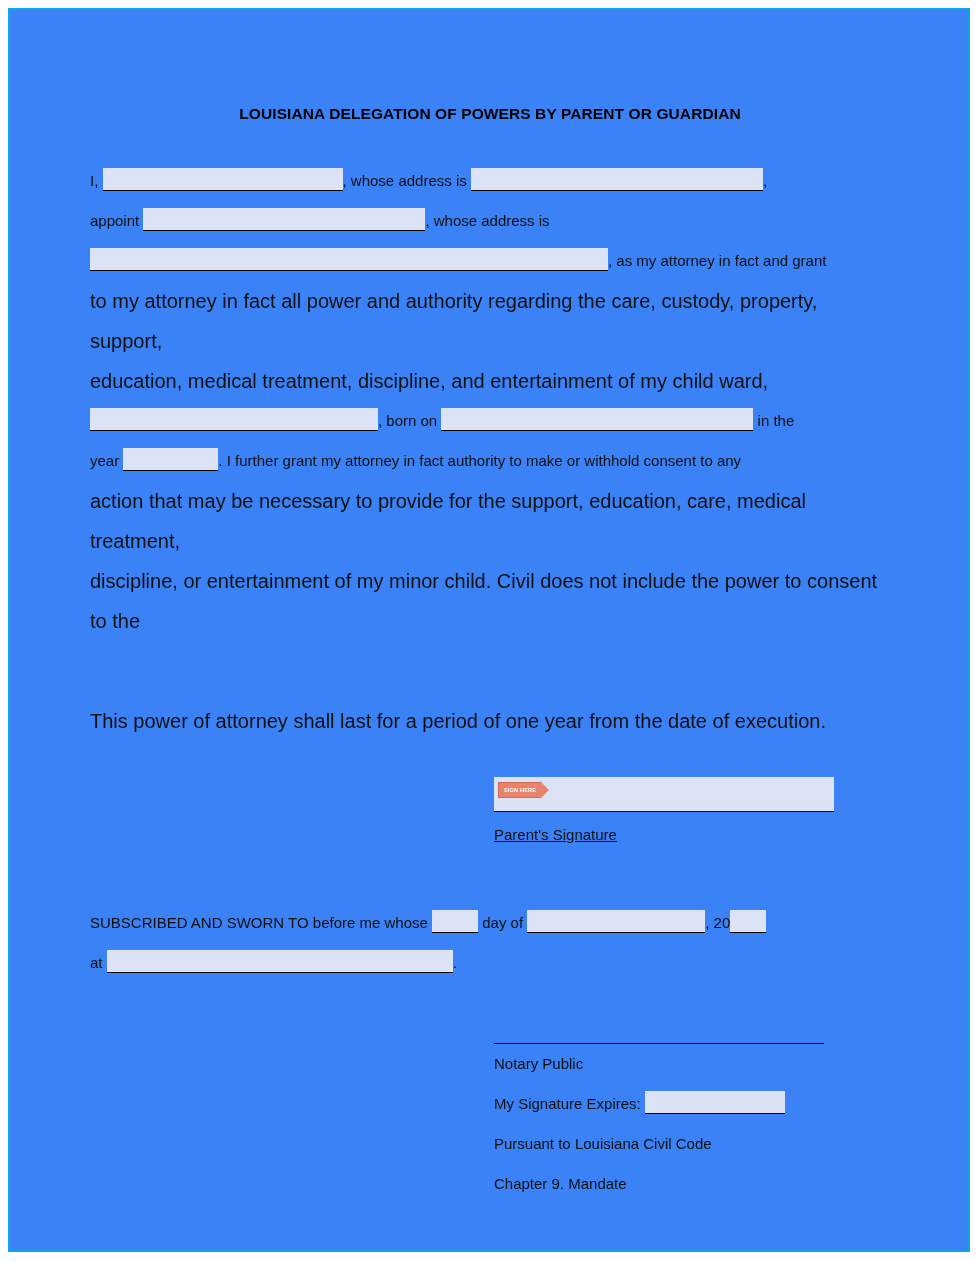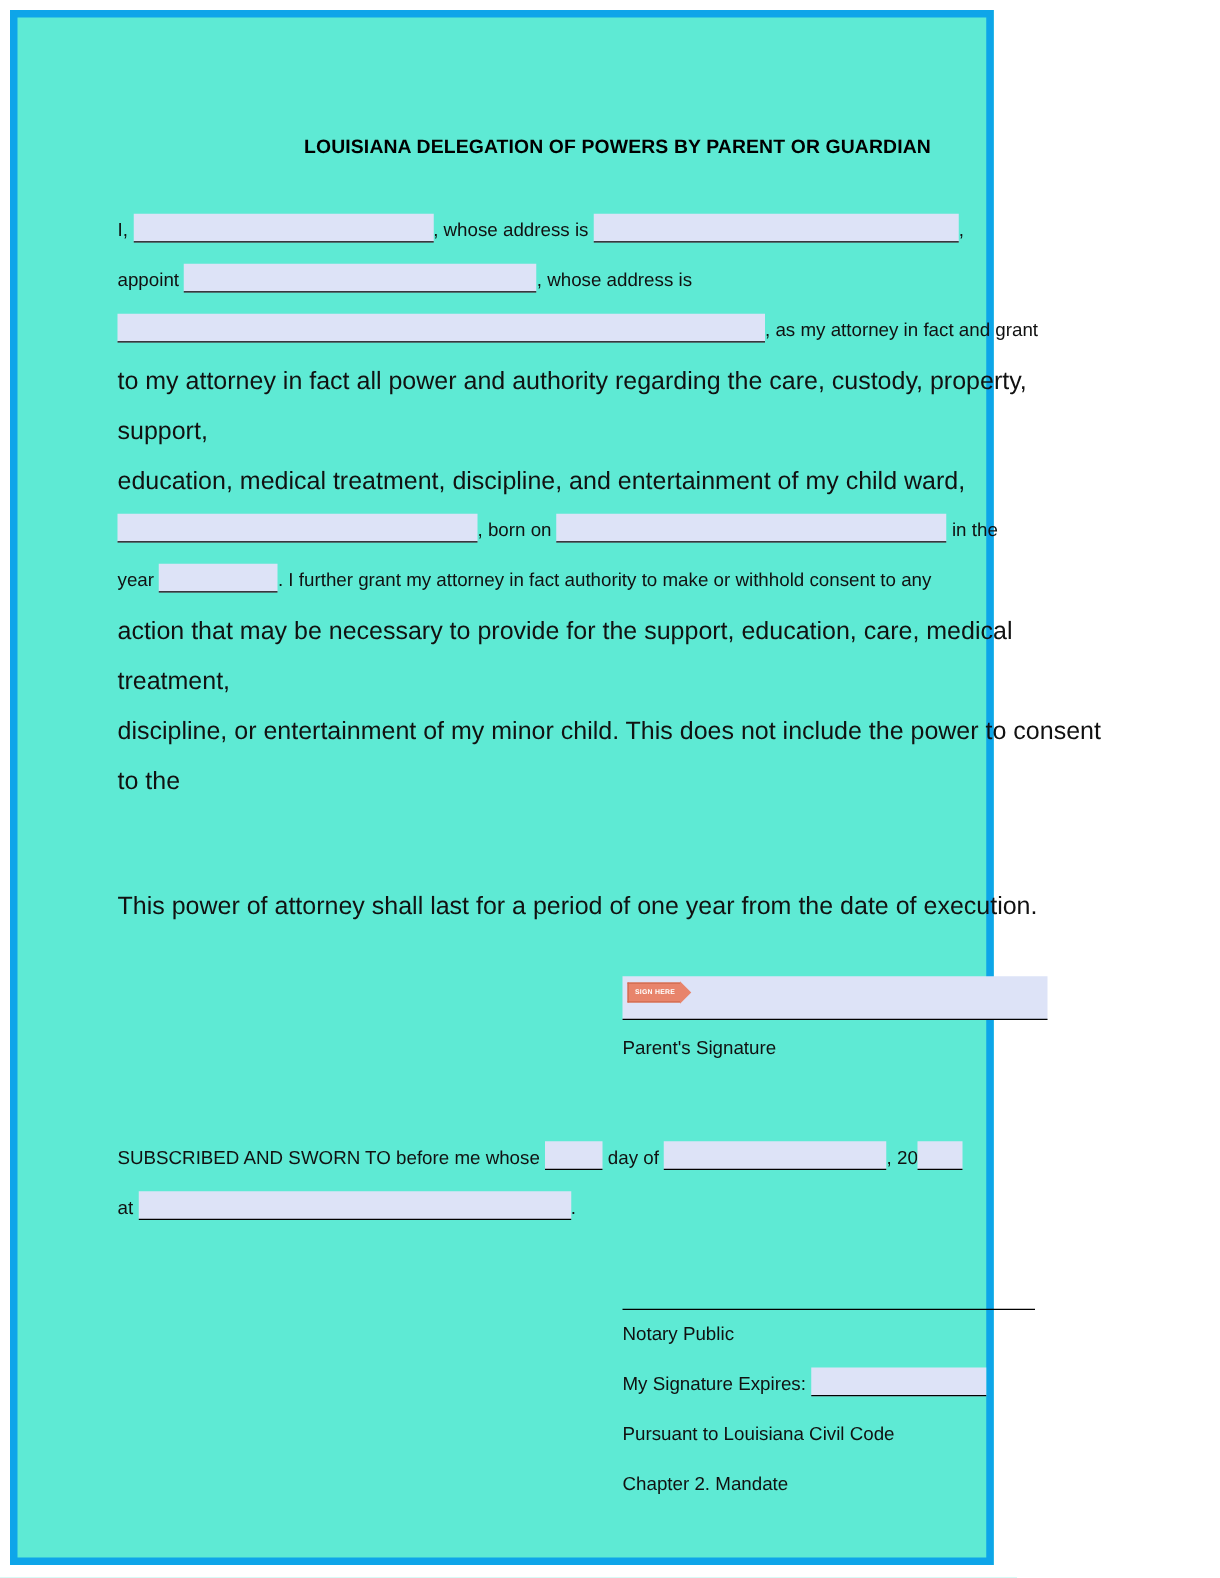--- a/index.html
+++ b/index.html
@@ -11,25 +11,25 @@
     width: 976px;
     height: 1262px;
     font-family: "Liberation Sans", sans-serif;
     position: relative;
     overflow: hidden;
   }
   .page-frame {
     position: absolute;
     left: 8px;
     top: 8px;
-    width: 787px;
+    width: 962px;
     height: 1244px;
-    border: 6px solid #0ea5e9;
+    border: 2px solid #0ea5e9;
     box-sizing: border-box;
-    background: #5eead4;
+    background: #3b82f6;
   }
   .doc {
     position: absolute;
     left: 80px;
     top: 95px;
     width: 800px;
     color: #000000;
   }
   .doc-title {
     text-align: center;
@@ -127,20 +127,21 @@
     width: 0;
     height: 0;
     border-top: 9px solid transparent;
     border-bottom: 9px solid transparent;
     border-left: 9px solid #e8846b;
   }
   .sig-label {
     margin-top: 14px;
     font-size: 15px;
     color: #111111;
+    text-decoration: underline;
   }
   .notary-rule {
     margin-left: 404px;
     width: 330px;
     border-top: 1px solid #000000;
     height: 0;
   }
   .notary-block {
     margin-left: 404px;
     font-size: 15px;
@@ -181,21 +182,21 @@
       <span class="fld w-born"></span>
       <span>in the</span>
     </div>
 
     <div class="line block-line">
       <span>year</span>
       <span class="fld w-year"></span><span>. I further grant my attorney in fact authority to make or withhold consent to any</span>
     </div>
 
     <div class="para">action that may be necessary to provide for the support, education, care, medical treatment,</div>
-    <div class="para">discipline, or entertainment of my minor child. This does not include the power to consent to the</div>
+    <div class="para">discipline, or entertainment of my minor child. Civil does not include the power to consent to the</div>
 
     <div class="spacer-lg"></div>
 
     <div class="para">This power of attorney shall last for a period of one year from the date of execution.</div>
 
 
     <div class="spacer-md"></div>
 
     <div class="sig-wrap">
       <div class="sig-field">
@@ -225,17 +226,17 @@
 
     <div class="notary-rule"></div>
 
     <div class="notary-block">
       <div>Notary Public</div>
       <div>
         <span>My Signature Expires:</span>
         <span class="fld w-comm"></span>
       </div>
       <div>Pursuant to Louisiana Civil Code</div>
-      <div>Chapter 2. Mandate</div>
+      <div>Chapter 9. Mandate</div>
     </div>
 
   </div>
 </div>
 
 </body></html>

